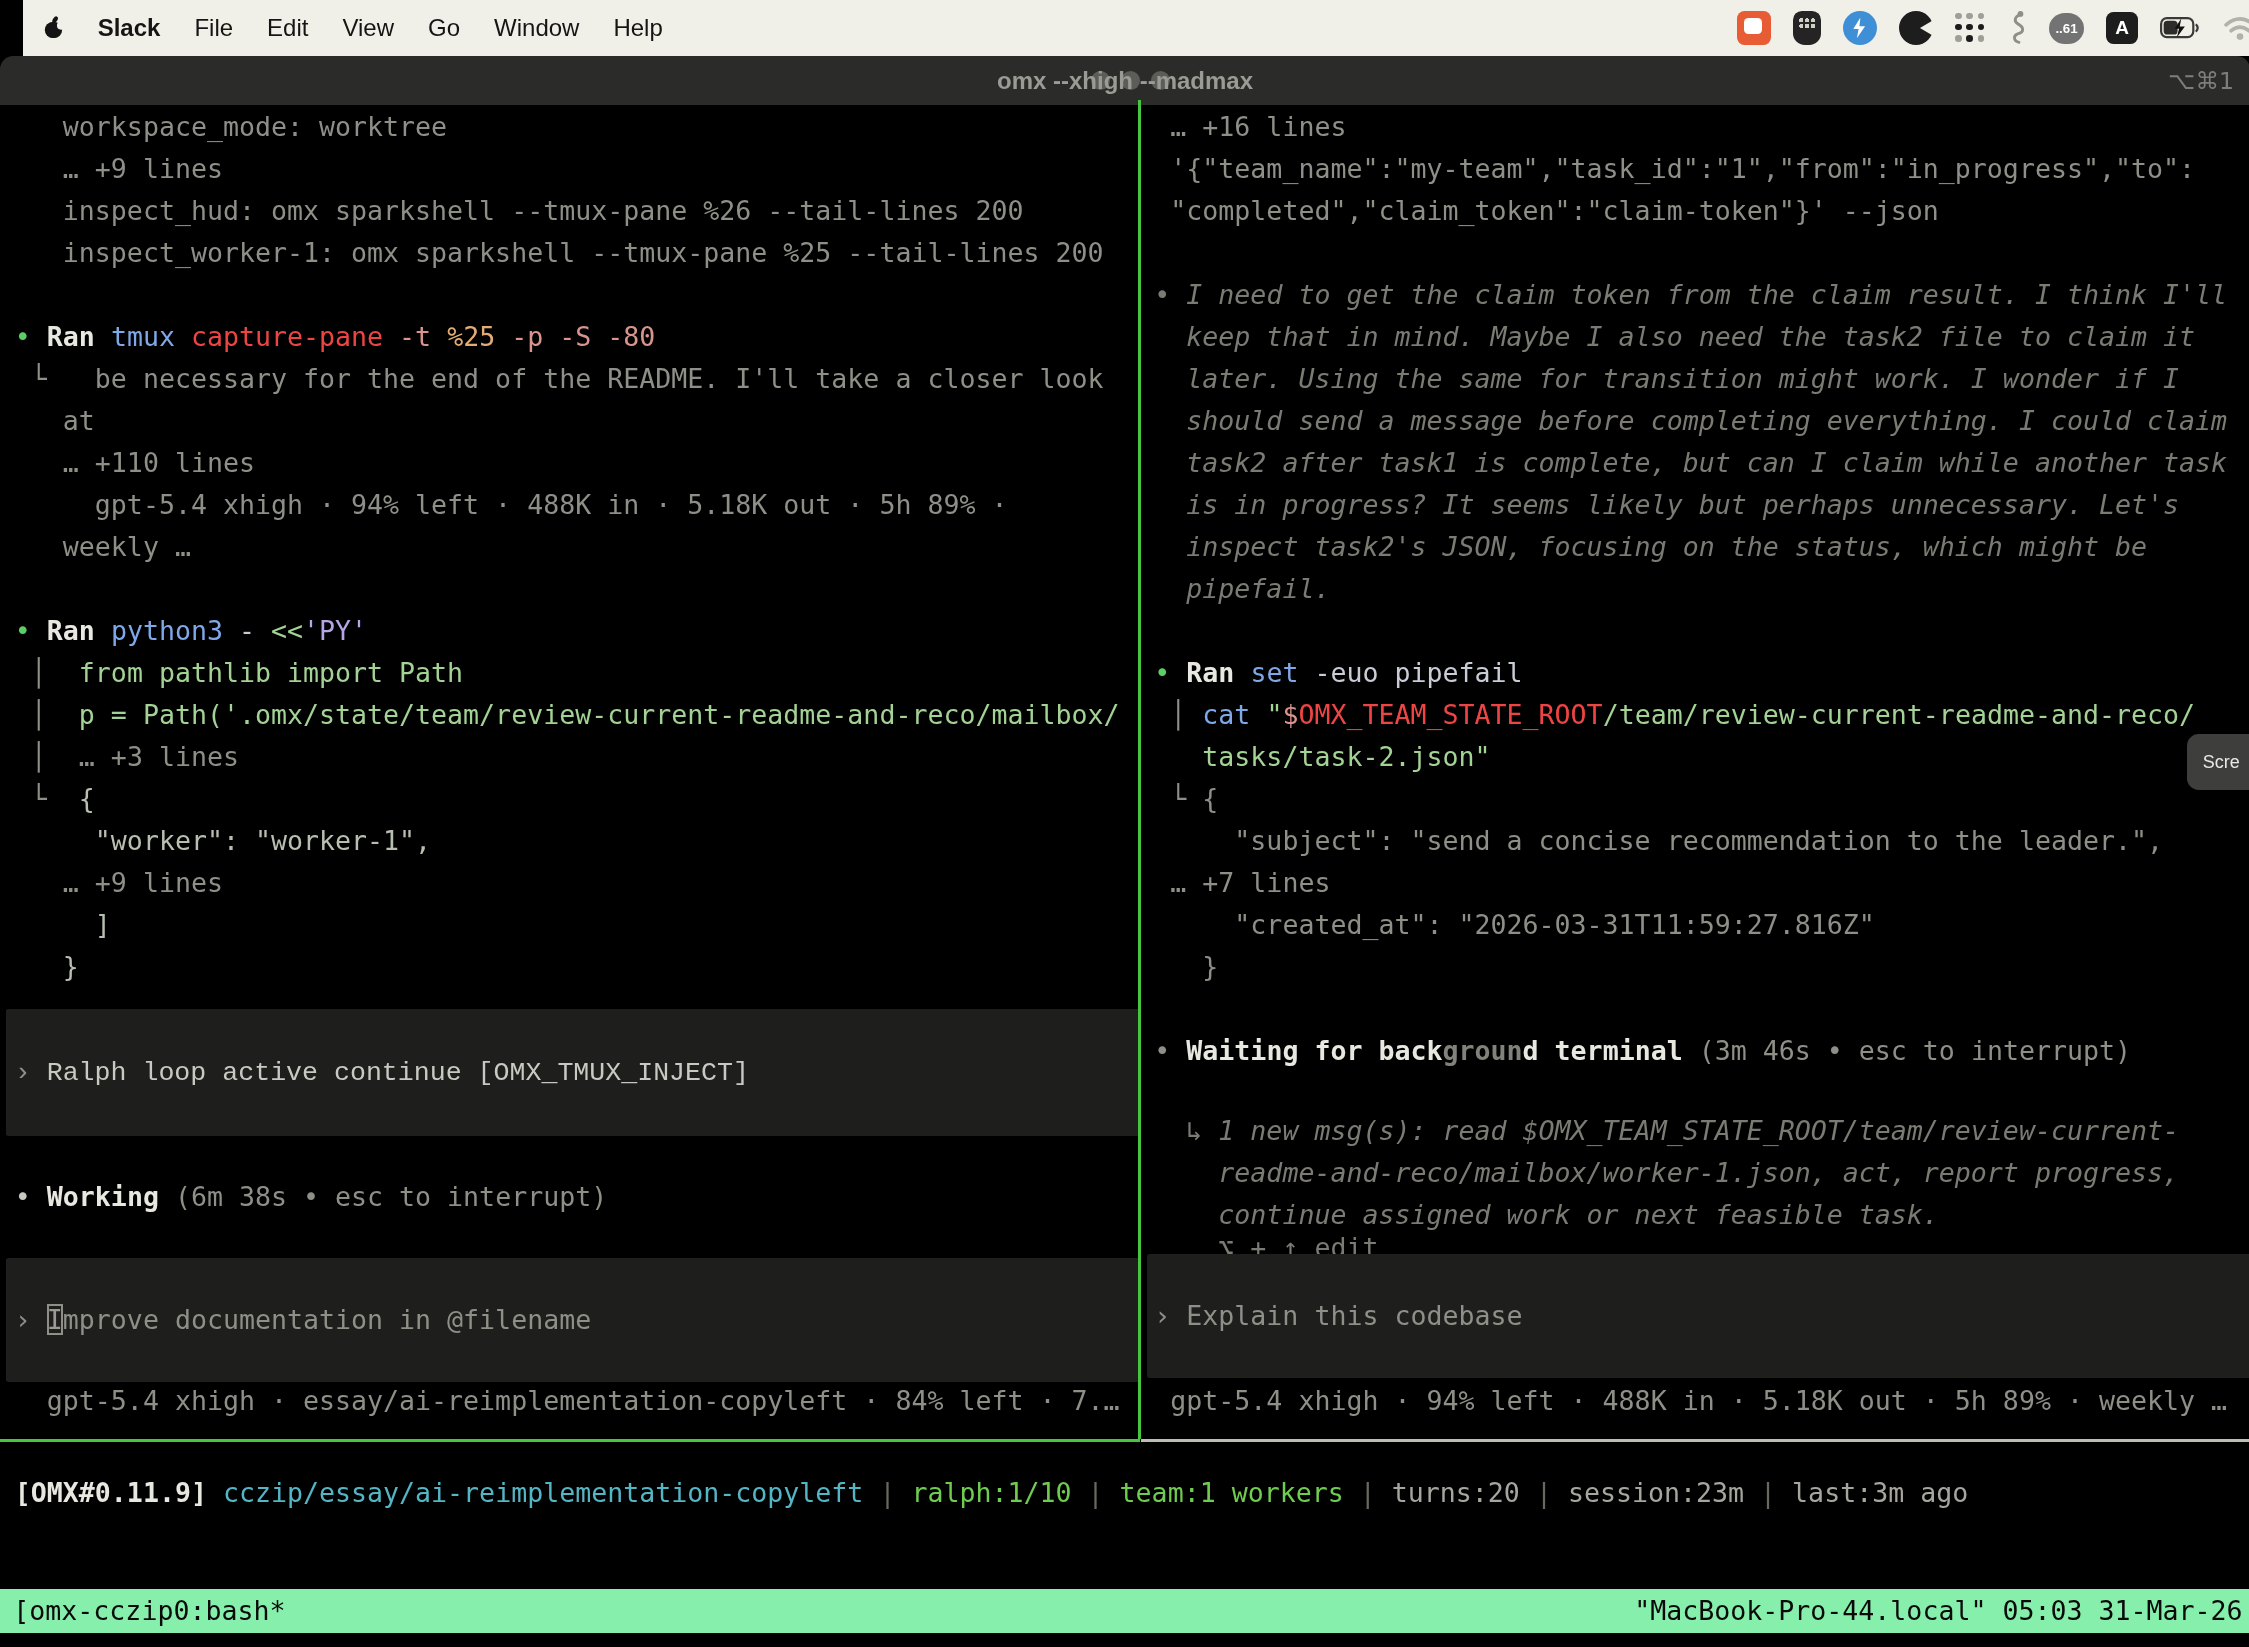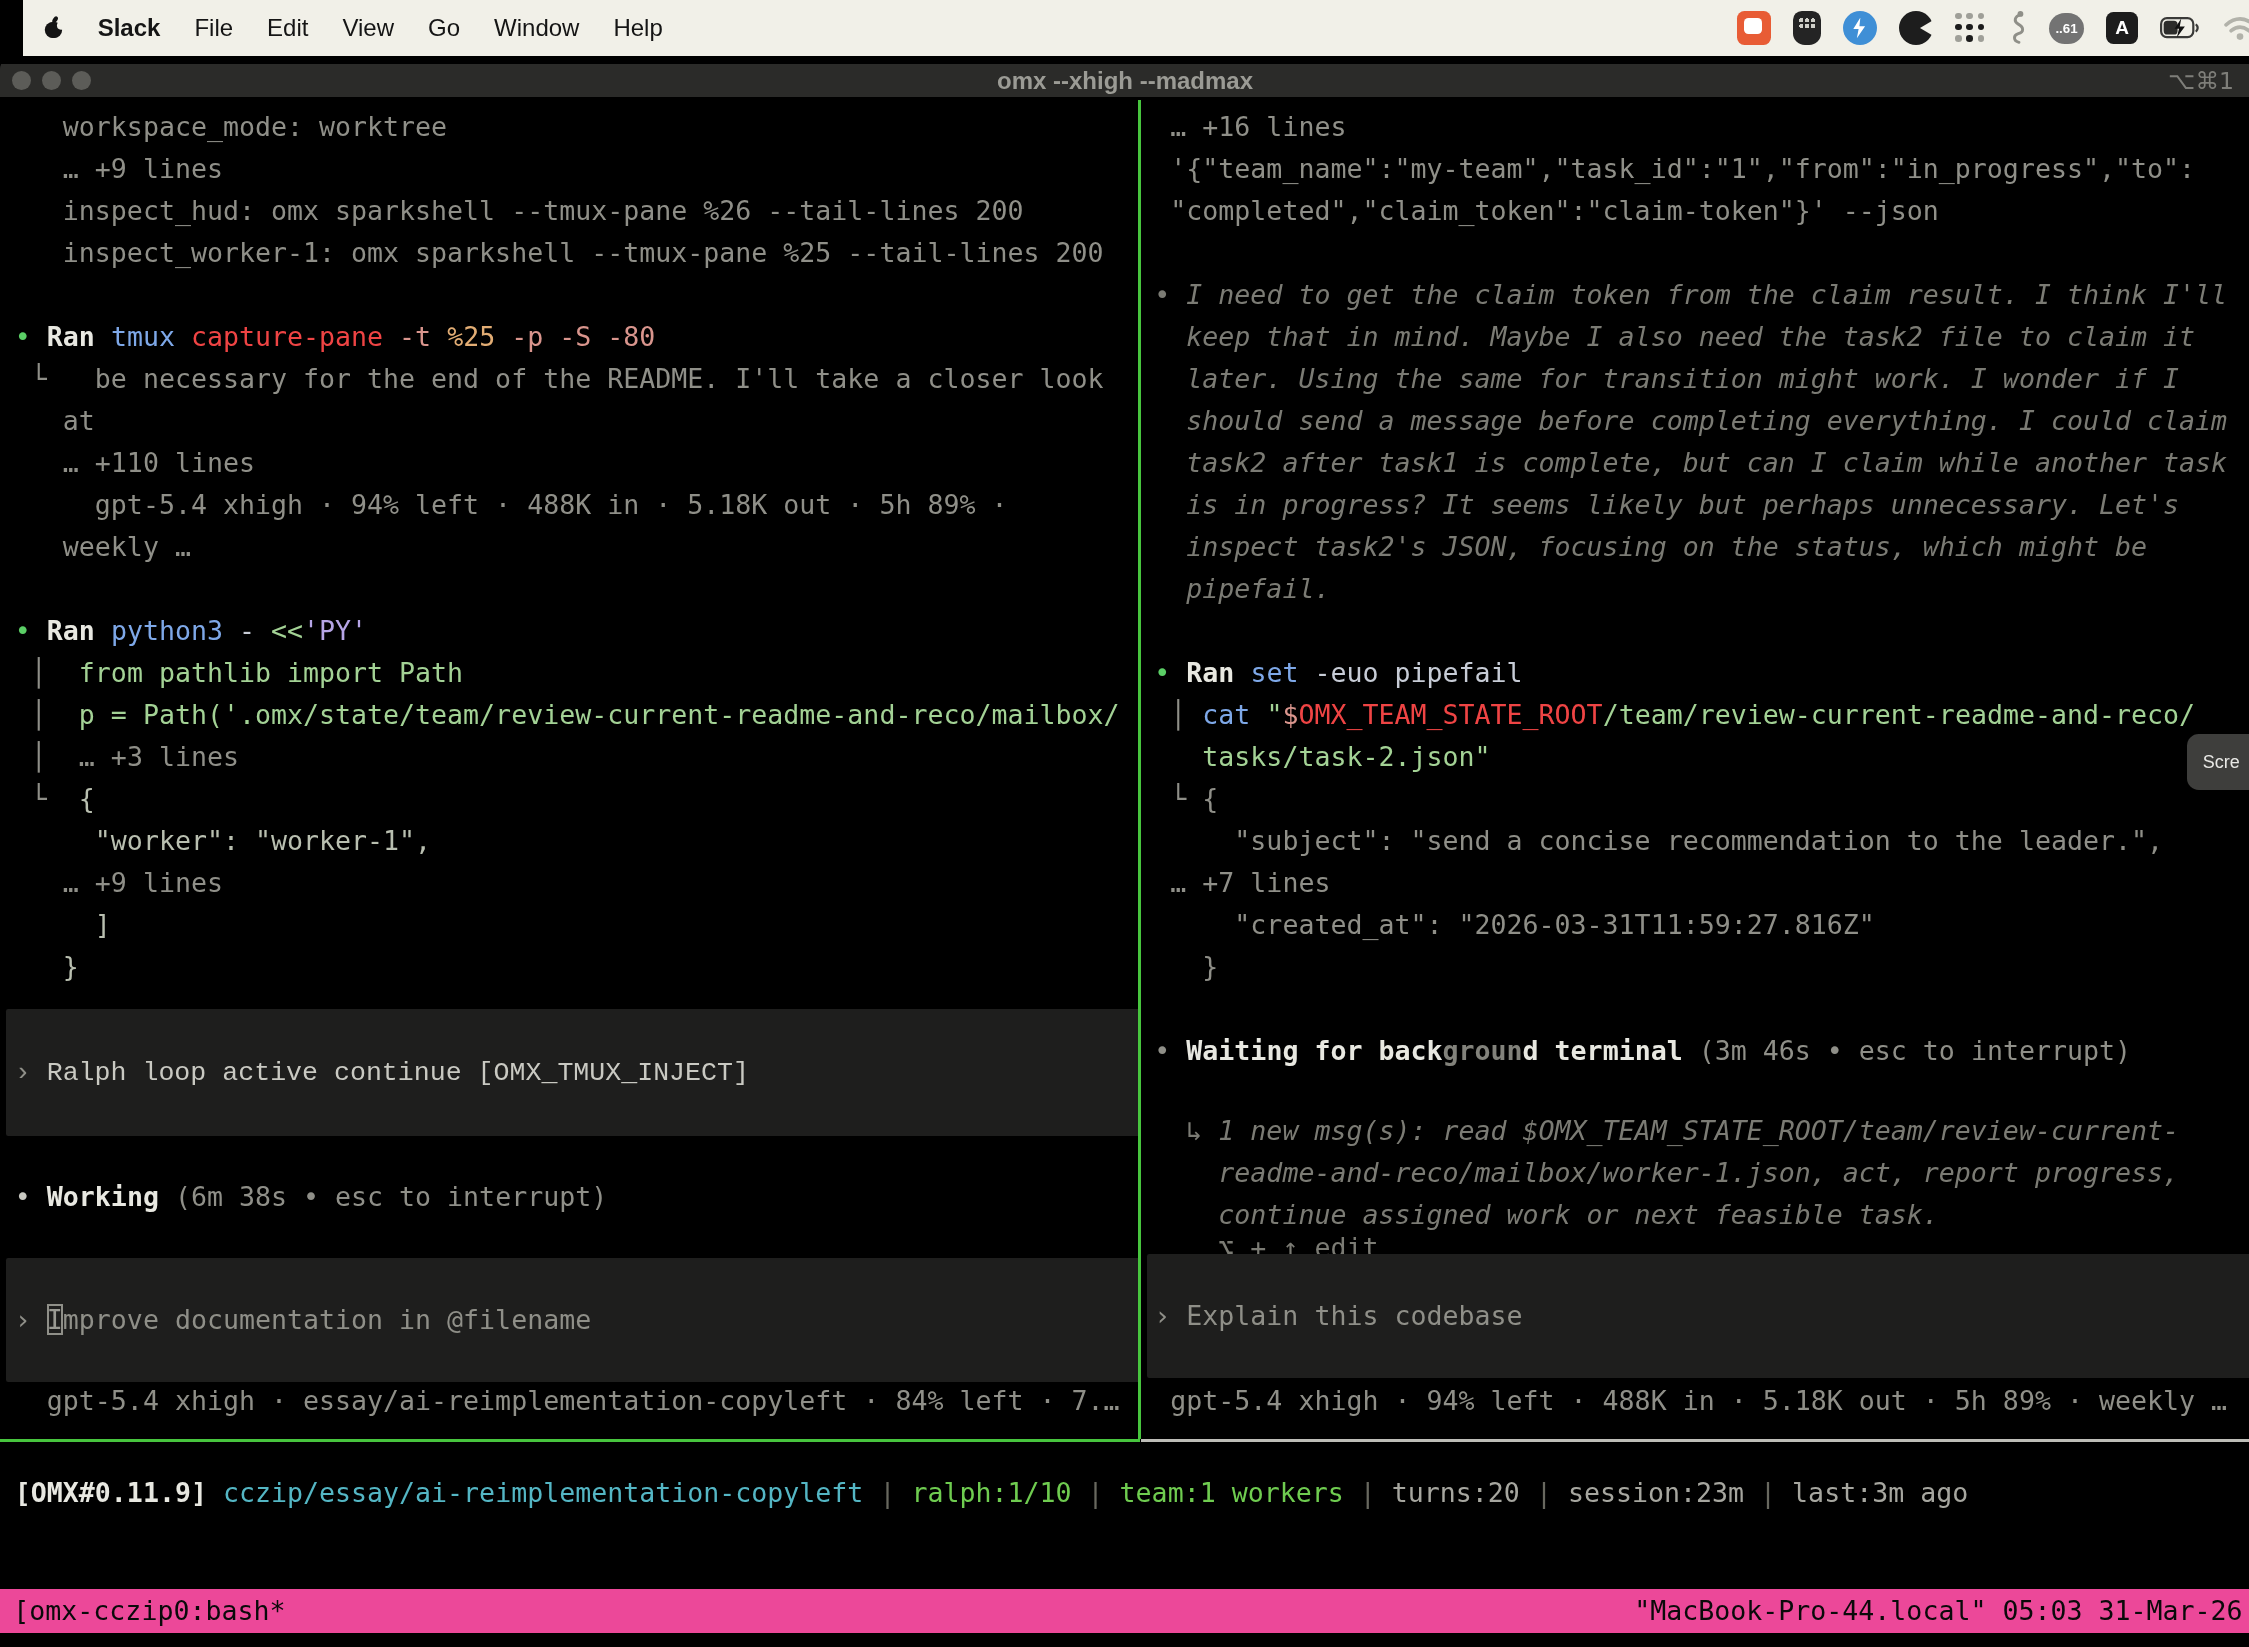--- a/index.html
+++ b/index.html
@@ -39,22 +39,22 @@
   .icon-grid i{width:6.6px;height:6.6px;border-radius:50%;background:#1c1c1c;}
   .icon-grid i.g{background:#9f9f98;}
   .icon-badge{min-width:35px;height:31px;background:#737373;border-radius:50% 50% 50% 50%/55%;
      color:#fff;font-size:13.3px;font-weight:700;display:flex;align-items:center;justify-content:center;}
   .icon-akey{width:32px;height:32px;background:#1d1d1d;border-radius:7.4px;color:#fff;
      font-size:19px;font-weight:700;display:flex;align-items:center;justify-content:center;}
 
   
   .window{position:absolute;top:56px;left:0;width:2250px;height:1591px;background:#000;
           border-radius:13.3px 13.3px 0 0;overflow:hidden;}
-  .titlebar{position:absolute;top:8px;left:0;width:100%;height:33px;background:#2b2b29;
-            display:flex;align-items:center;}
+  .titlebar{position:absolute;top:0;left:0;width:100%;height:49px;background:#2b2b29;
+            display:flex;align-items:center;justify-content:center;}
   .lights{display:flex;gap:11px;padding-left:11.8px;}
   .light{width:19px;height:19px;border-radius:50%;background:#5c5c58;}
   .wtitle{position:absolute;left:0;right:0;text-align:center;color:#9b9b95;
           font-family:"Liberation Sans",sans-serif;font-size:24px;font-weight:700;}
   .wshortcut{position:absolute;right:16px;color:#7e7e79;font-size:23.6px;
              font-family:"DejaVu Sans",sans-serif;}
 
   
   .pane{position:absolute;top:44px;height:1339px;overflow:hidden;font-size:26.6px;}
   .pane-left{left:0;width:1138px;}
@@ -77,21 +77,21 @@
   .absline{position:absolute;white-space:pre;height:42px;line-height:42px;}
   .working-line{left:14.8px;top:1076px;}
   .status-left{left:14.8px;top:1280px;}
   .msg-block{left:13.3px;top:1010px;}
   .edit-line{left:13.3px;top:1127px;}
   .status-right{left:13.3px;top:1280px;}
 
   
   .hudpane{position:absolute;top:1386px;left:0;width:2250px;height:159px;font-size:26.6px;}
   .hudline{position:absolute;left:14.8px;top:29.5px;white-space:pre;height:42px;line-height:42px;}
-  .tmuxbar{position:absolute;top:1533px;left:0;width:2250px;height:44px;background:#ec4899;
+  .tmuxbar{position:absolute;top:1533px;left:0;width:2250px;height:44px;background:#86efac;
            color:#0a0a0a;font-size:26.6px;line-height:44px;display:flex;justify-content:space-between;}
   .tmux-left{padding-left:13.3px;white-space:pre;}
   .tmux-right{padding-right:7.4px;white-space:pre;}
 
   
   .scre-overlay{position:absolute;top:678px;right:0;height:56px;background:#3e3e3c;
      border-radius:11.8px 0 0 11.8px;color:#e9e9e6;font-family:"Liberation Sans",sans-serif;
      font-size:18px;display:flex;align-items:center;padding:0 10.3px 0 16px;}
 
   

